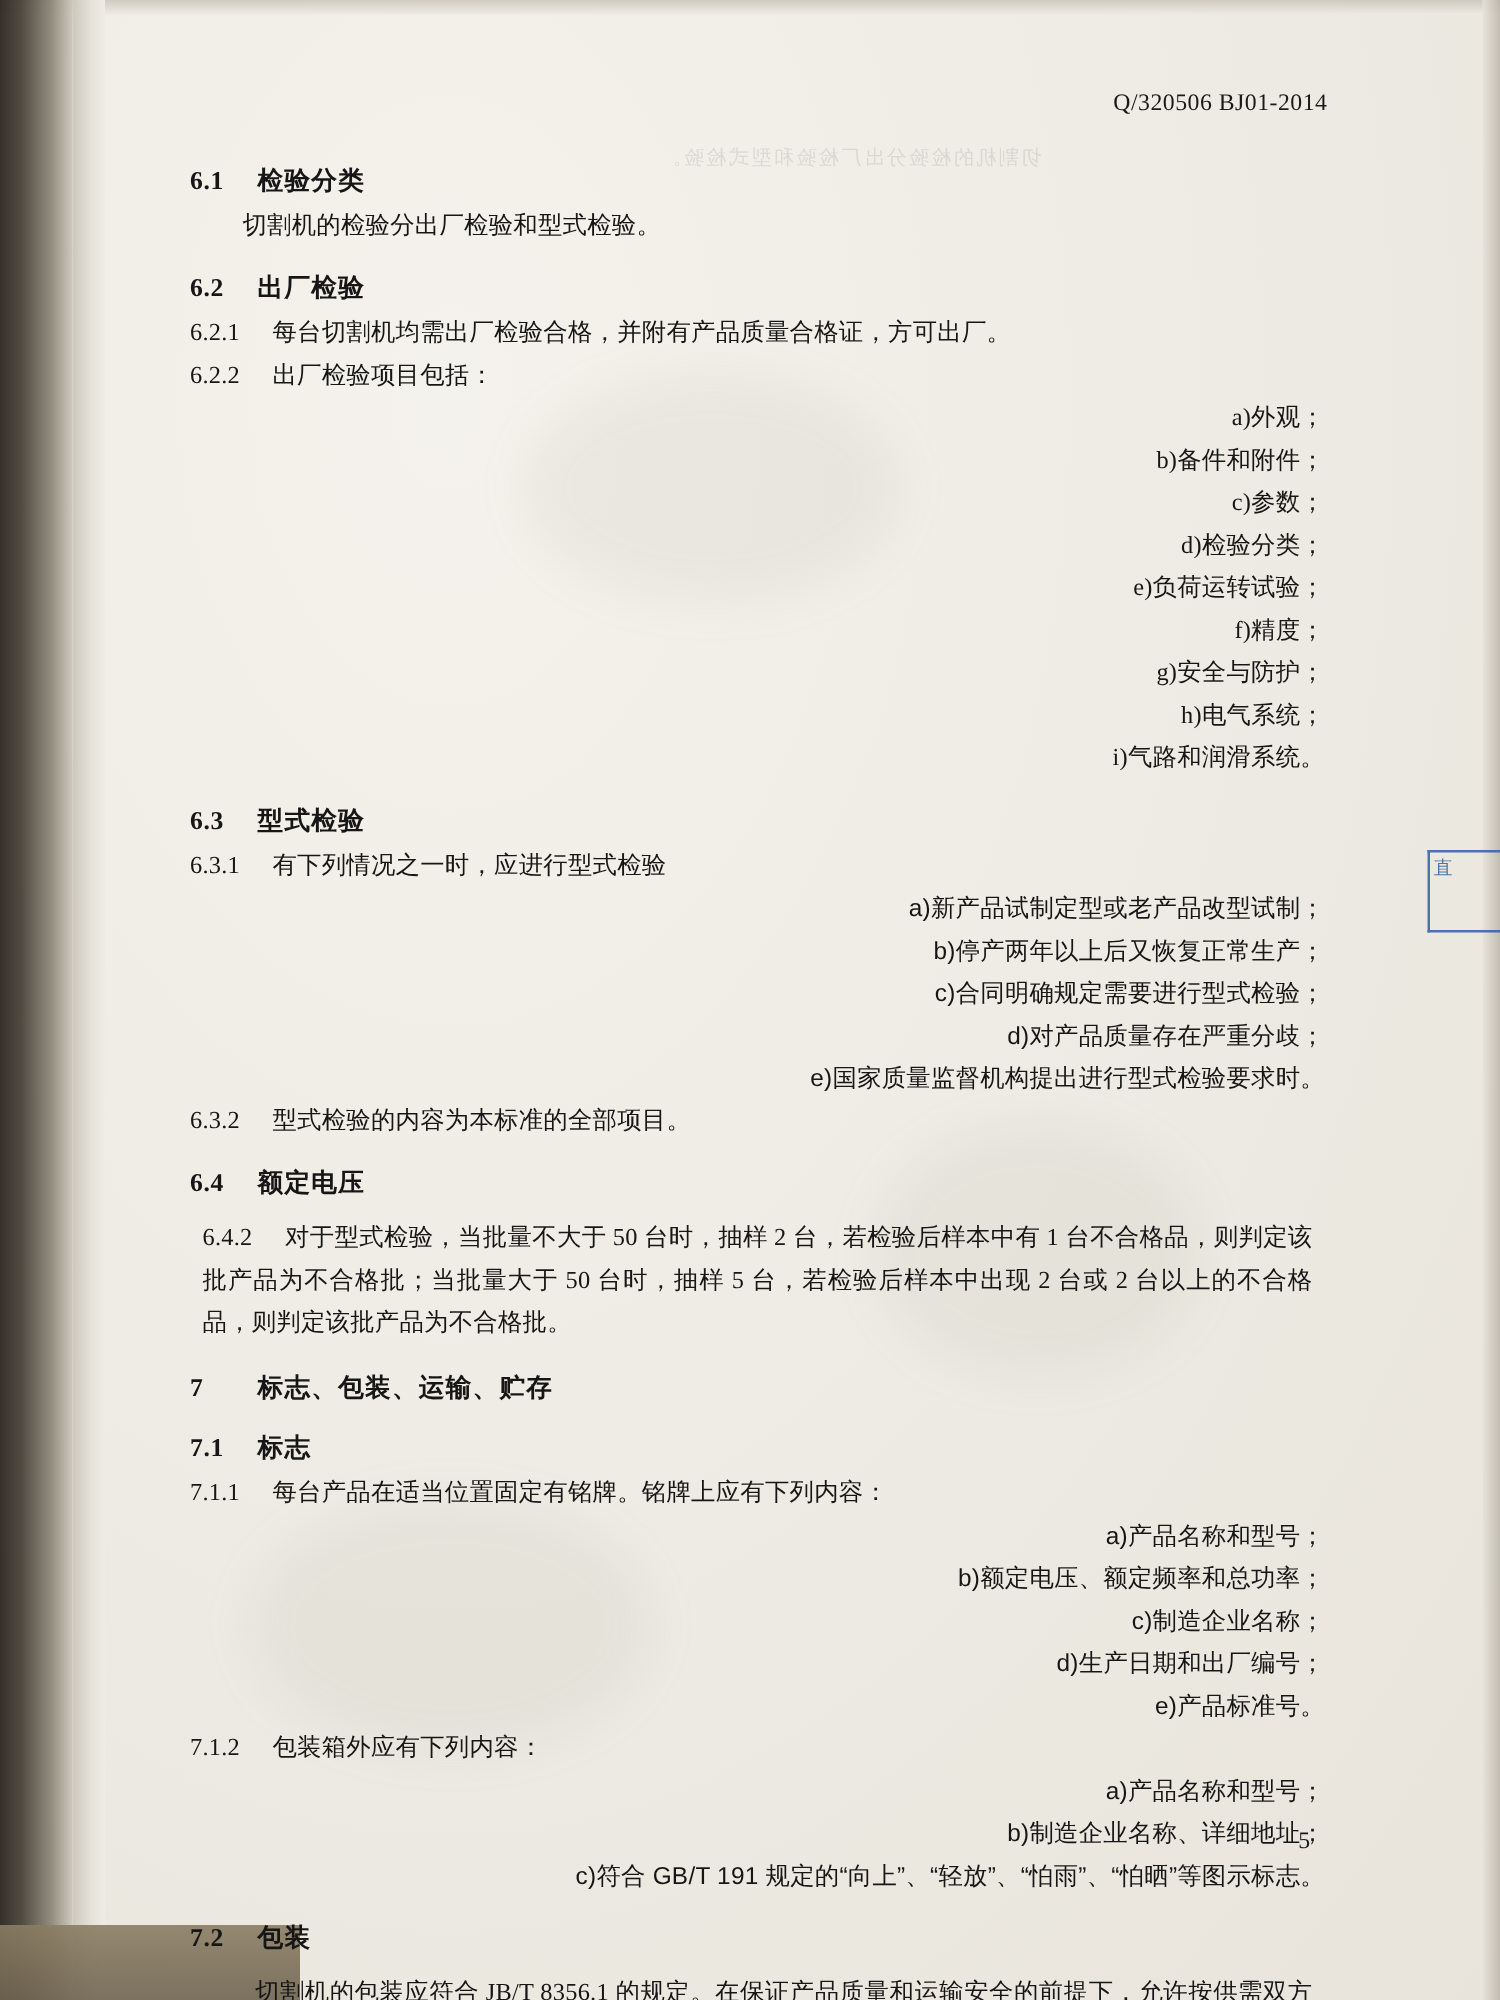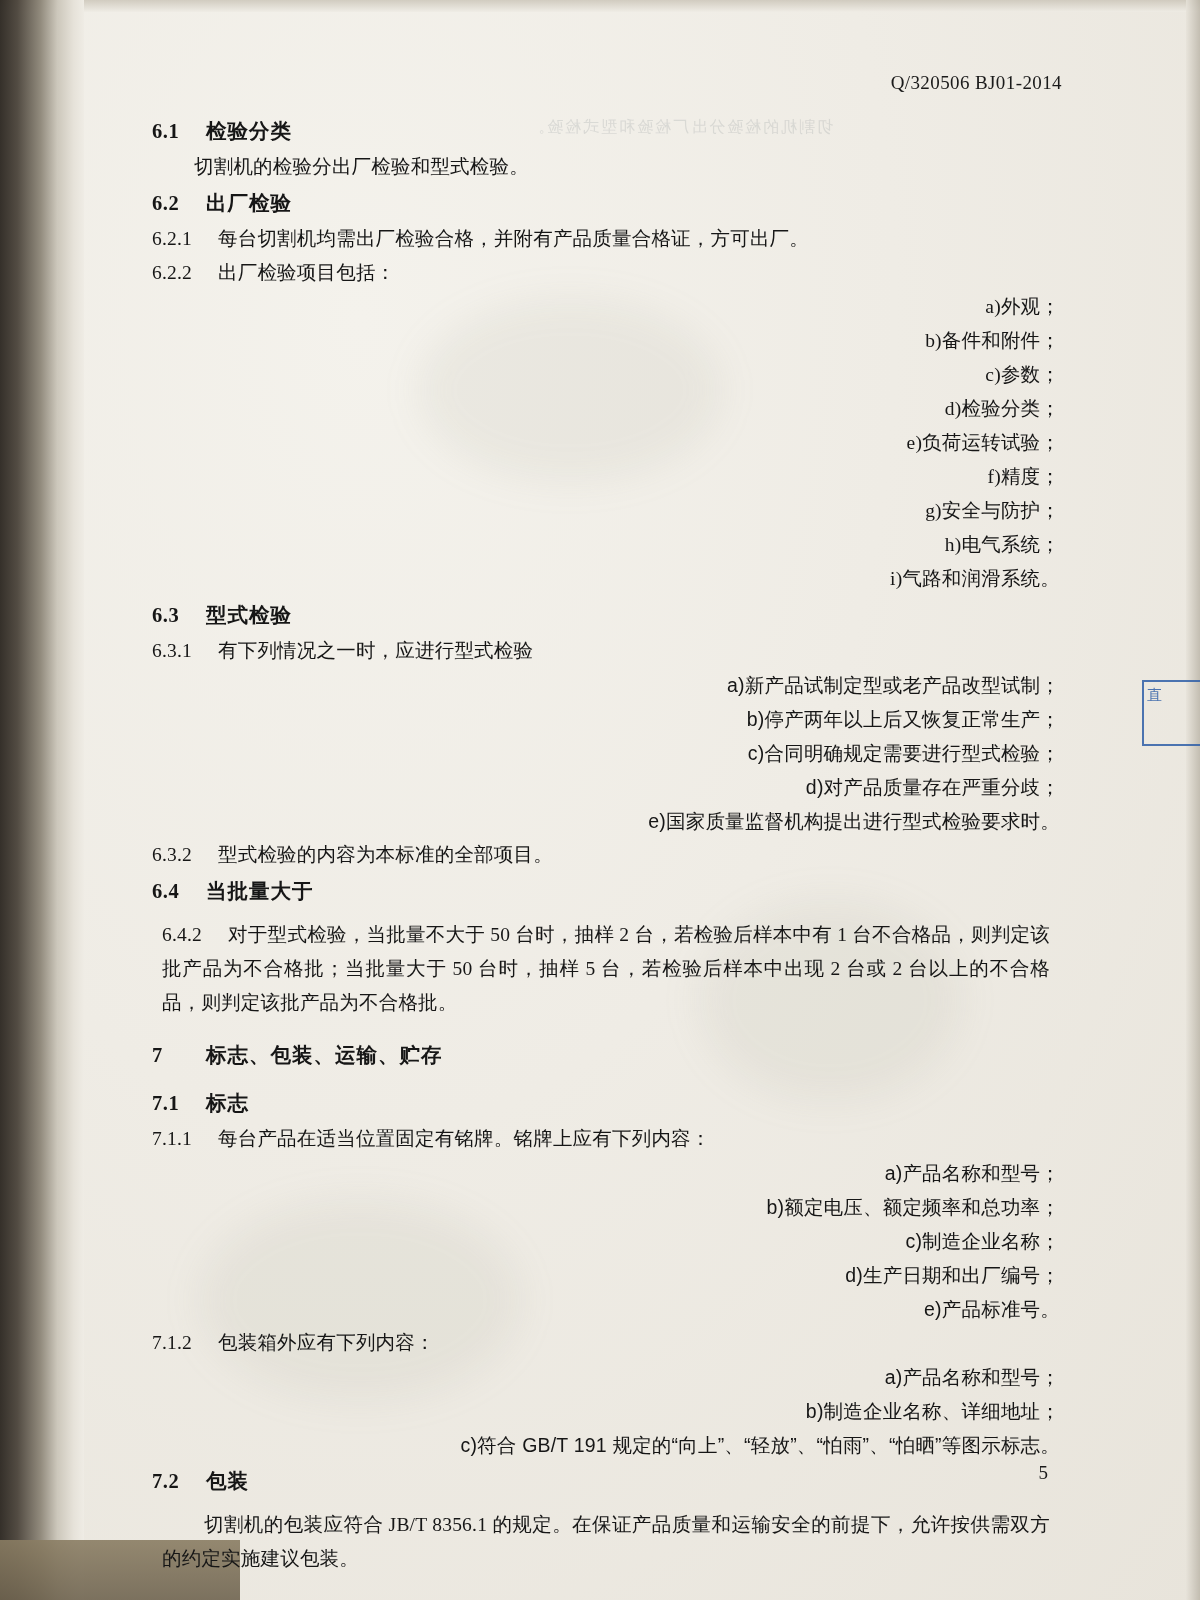--- a/index.html
+++ b/index.html
@@ -107,21 +107,21 @@
     left: 152px; top: 112px;
     width: 908px;
     color: #161616;
     font-size: 19.5px;
     line-height: 34px;
   }
 
   .h2 {
     font-weight: bold;
     font-size: 20.5px;
-    margin: 2px 0 2px 0;
+    margin: 16px 0 2px 0;
     letter-spacing: .5px;
   }
   .h2 .num { display: inline-block; min-width: 54px; }
   .h2 .txt { letter-spacing: 1px; }
 
   .p {
     margin: 0;
     text-indent: 0;
     letter-spacing: .2px;
   }
@@ -227,21 +227,21 @@
       <li><span class="lbl">b)</span><span>停产两年以上后又恢复正常生产；</span></li>
       <li><span class="lbl">c)</span><span>合同明确规定需要进行型式检验；</span></li>
       <li><span class="lbl">d)</span><span>对产品质量存在严重分歧；</span></li>
       <li><span class="lbl">e)</span><span>国家质量监督机构提出进行型式检验要求时。</span></li>
     </ul>
     <p class="p">
       <span class="num">6.3.2</span><span>型式检验的内容为本标准的全部项目。</span>
     </p>
 
     <div class="h2">
-      <span class="num">6.4</span><span class="txt">当批量大于</span>
+      <span class="num">6.4</span><span class="txt">额定电压</span>
     </div>
     <p class="para-just">
       <span class="num">6.4.2</span><span>对于型式检验，当批量不大于 50 台时，抽样 2 台，若检验后样本中有 1 台不合格品，则判定该批产品为不合格批；当批量大于 50 台时，抽样 5 台，若检验后样本中出现 2 台或 2 台以上的不合格品，则判定该批产品为不合格批。</span>
     </p>
 
     <div class="h2" style="margin-top:18px;">
       <span class="num">7</span><span class="txt">标志、包装、运输、贮存</span>
     </div>
 
     <div class="h2" style="margin-top:14px;">

